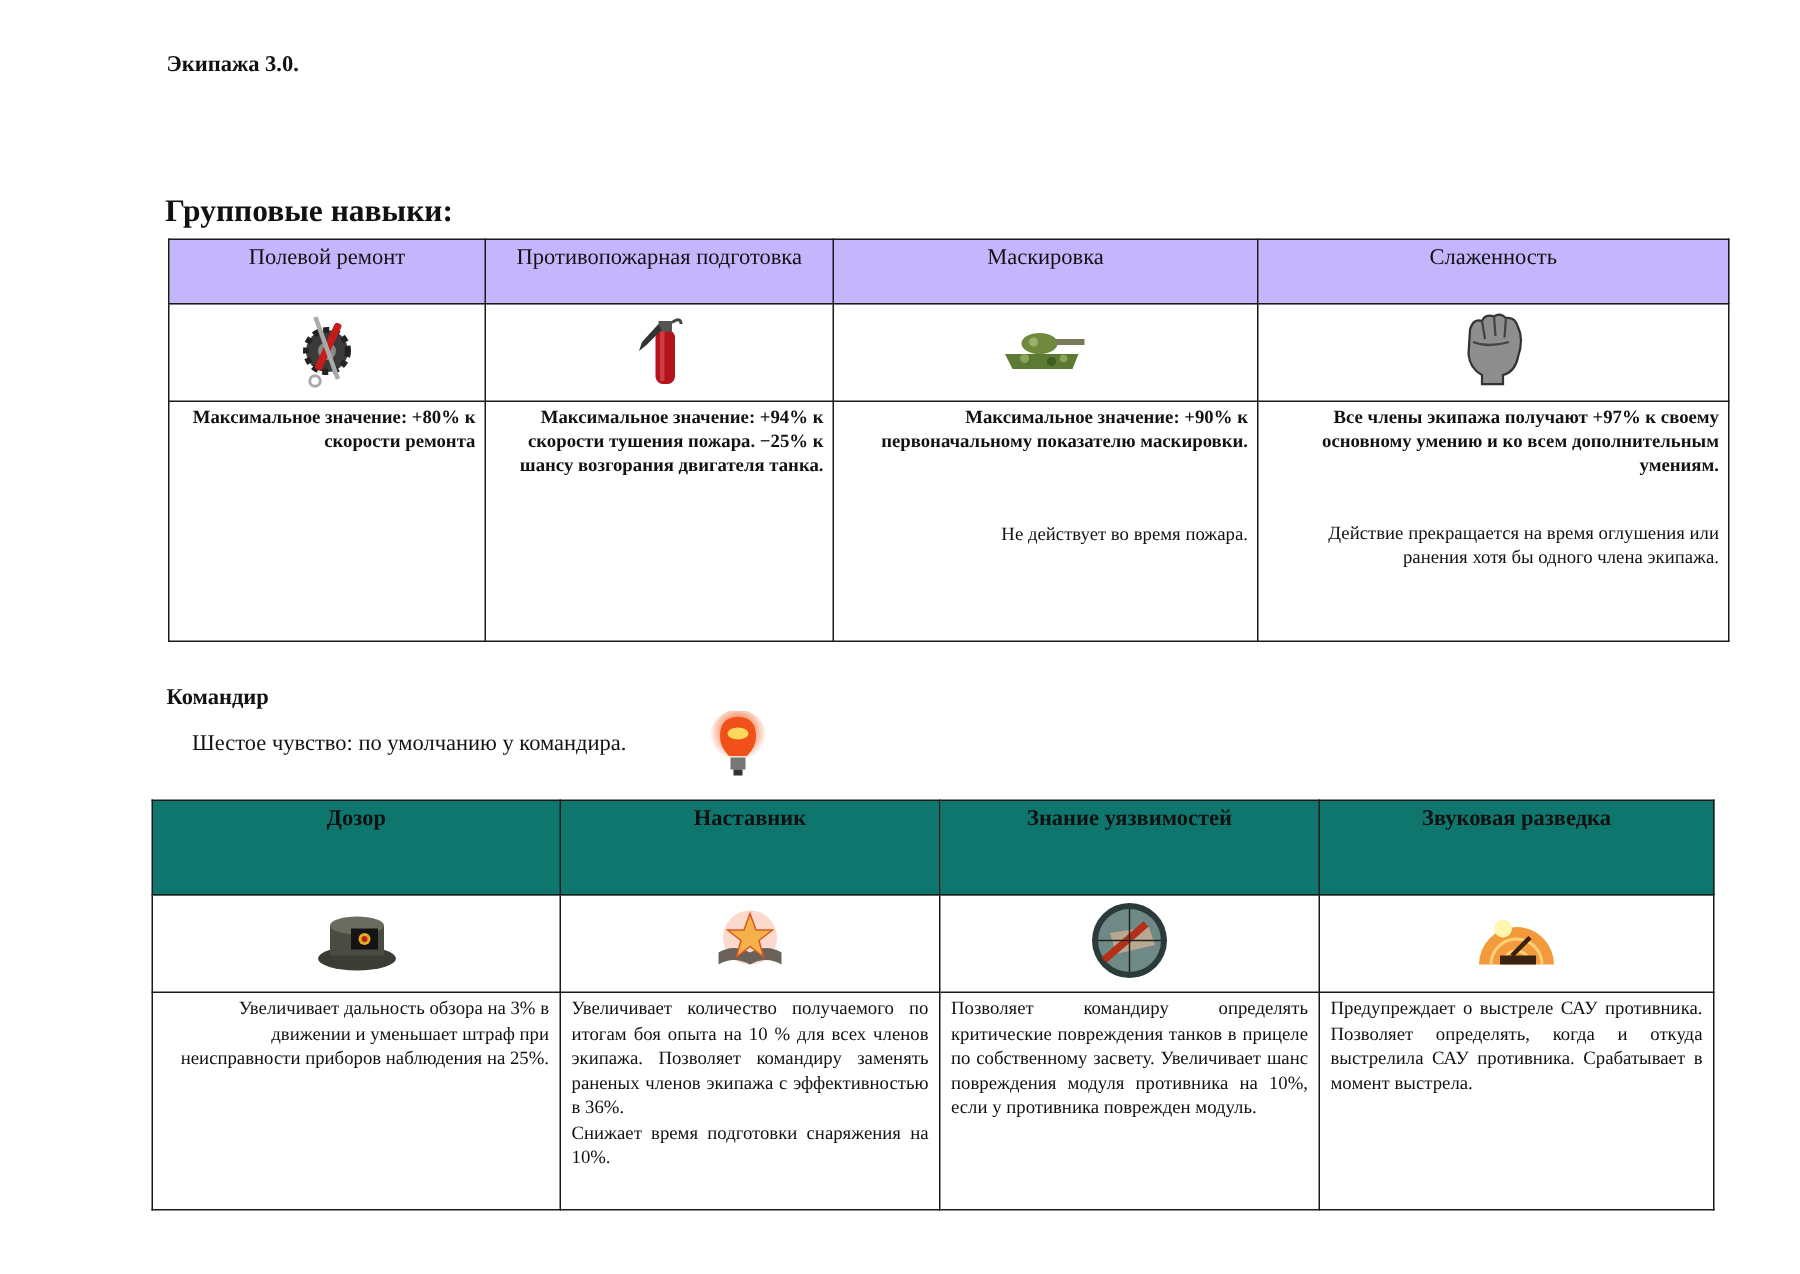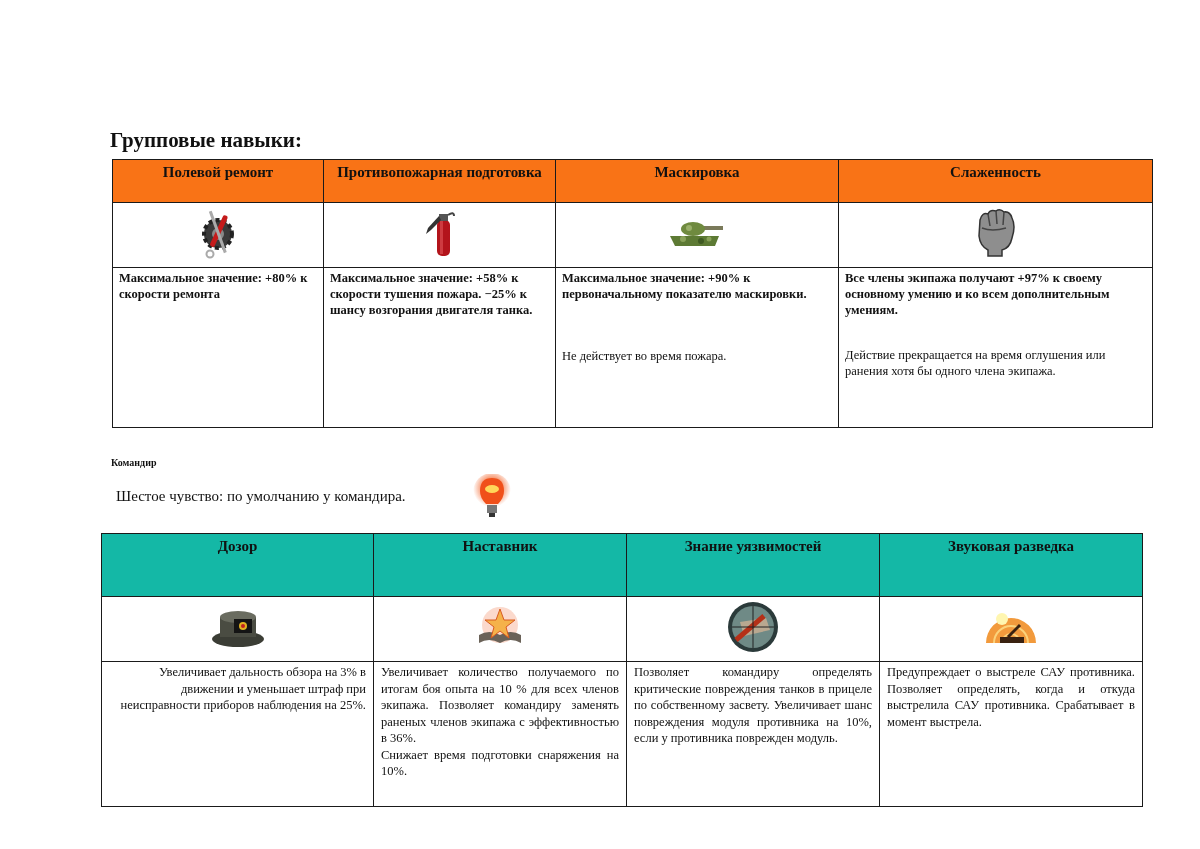--- a/index.html
+++ b/index.html
@@ -5,42 +5,43 @@
   html, body { margin: 0; padding: 0; background: #ffffff; }
   body { width: 1200px; height: 849px; position: relative; overflow: hidden;
          font-family: "Liberation Serif", "DejaVu Serif", serif; color: #111; }
   .intro { position: absolute; left: 111px; top: 33px; width: 1050px;
            font-weight: bold; font-size: 15px; line-height: 21px; }
   .intro p { margin: 0; }
   .group-title { position: absolute; left: 110px; top: 128px; font-weight: bold; font-size: 21px; }
   table { border-collapse: collapse; position: absolute; table-layout: fixed; }
   td { border: 1.5px solid #1a1a1a; vertical-align: top; padding: 0; }
   .t1 { left: 112px; top: 159px; width: 1040px; }
-  .t1 .hdr td { background: #f97316; height: 39px; text-align: center; font-weight: bold;
+  .t1 .hdr td { background: #c4b5fd; height: 39px; text-align: center; font-weight: normal;
                 font-size: 15px; line-height: 18px; padding-top: 3px; }
   .t1 .icons td { height: 64px; text-align: center; vertical-align: middle; }
-  .t1 .desc td { height: 155px; text-align: left; font-size: 12.5px; line-height: 16px; padding: 2px 6px; }
+  .t1 .desc td { height: 155px; text-align: right; font-size: 12.5px; line-height: 16px; padding: 2px 6px; }
   .t1 .desc .bold { font-weight: bold; }
   .t1 .desc .note { font-weight: normal; margin-top: 46px; }
   .t1 .desc .note2 { font-weight: normal; margin-top: 29px; }
-  .cmd-title { position: absolute; left: 111px; top: 457px; font-weight: bold; font-size: 10px; }
-  .sixth { position: absolute; left: 116px; top: 488px; font-size: 15px; }
+  .cmd-title { position: absolute; left: 111px; top: 457px; font-weight: bold; font-size: 15px; }
+  .sixth { position: absolute; left: 128px; top: 488px; font-size: 15px; }
   .bulb { position: absolute; left: 472px; top: 474px; width: 40px; height: 48px; }
   .t2 { left: 101px; top: 533px; width: 1041px; }
-  .t2 .hdr td { background: #14b8a6; height: 58px; text-align: center; font-weight: bold;
+  .t2 .hdr td { background: #0f766e; height: 58px; text-align: center; font-weight: bold;
                 font-size: 15px; padding-top: 4px; }
   .t2 .icons td { height: 64px; text-align: center; vertical-align: middle; }
   .t2 .desc td { height: 140px; font-size: 12.5px; line-height: 16.5px; padding: 2px 7px; text-align: justify; }
   .t2 .desc td.left { text-align: right; }
   .icon { display: inline-block; }
 </style>
 </head>
 <body>
 
 <div class="intro">
+  <p>Экипажа 3.0.</p>
 </div>
 
 <div class="group-title">Групповые навыки:</div>
 
 <table class="t1">
   <colgroup>
       <col style="width:211px">
       <col style="width:232px">
       <col style="width:283px">
       <col style="width:314px">
@@ -87,21 +88,21 @@
         <path d="M8 14 Q10 6 16 8 Q18 3 24 5 Q28 2 32 6 Q38 5 40 12 Q44 20 40 32 Q38 42 30 44 L30 50 L16 50 L16 44 Q8 40 7 30 Z" fill="#8e8e8e" stroke="#333" stroke-width="1.5"></path>
         <path d="M16 8 L18 20 M24 5 L25 18 M32 6 L31 19 M10 22 Q20 26 34 22" stroke="#444" stroke-width="1.5" fill="none"></path>
       </svg>
     </td>
   </tr>
   <tr class="desc">
     <td>
       <div class="bold">Максимальное значение: +80% к скорости ремонта</div>
     </td>
     <td>
-      <div class="bold">Максимальное значение: +58% к скорости тушения пожара. −25% к шансу возгорания двигателя танка.</div>
+      <div class="bold">Максимальное значение: +94% к скорости тушения пожара. −25% к шансу возгорания двигателя танка.</div>
     </td>
     <td>
       <div class="bold">Максимальное значение: +90% к первоначальному показателю маскировки.</div>
       <div class="note">Не действует во время пожара.</div>
     </td>
     <td>
       <div class="bold">Все члены экипажа получают +97% к своему основному умению и ко всем дополнительным умениям.</div>
       <div class="note2">Действие прекращается на время оглушения или ранения хотя бы одного члена экипажа.</div>
     </td>
   </tr>

